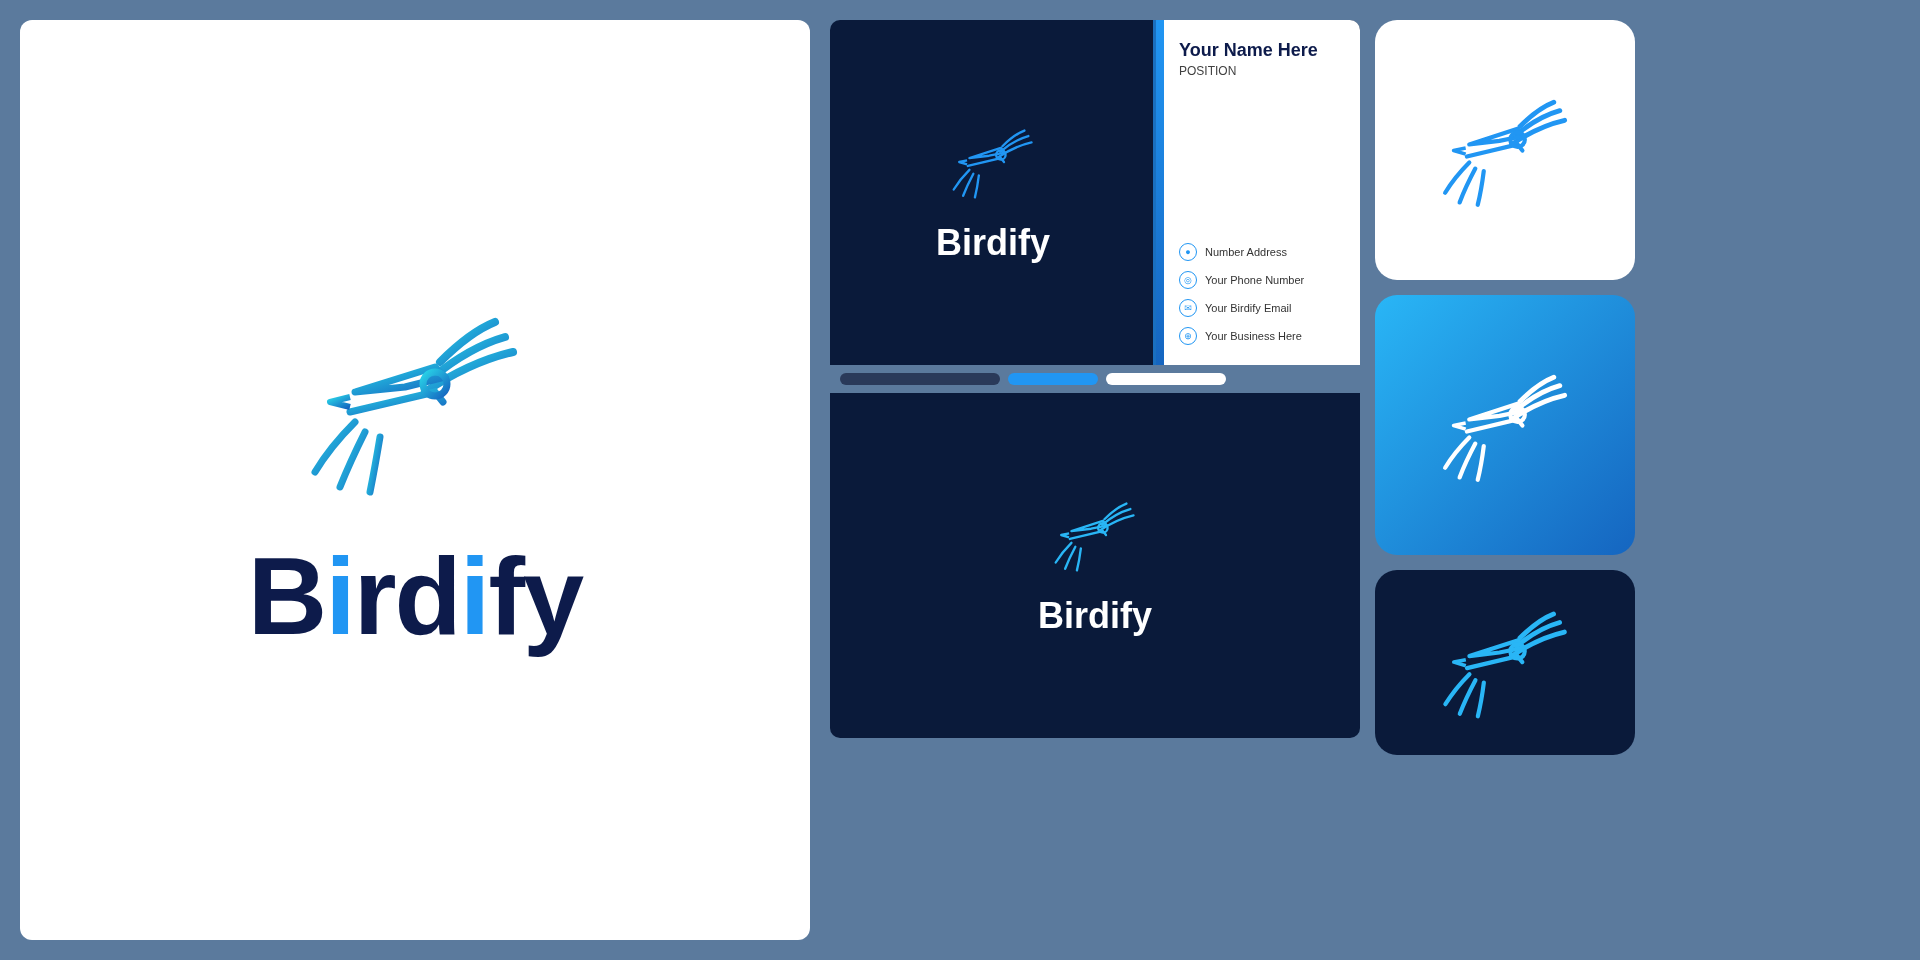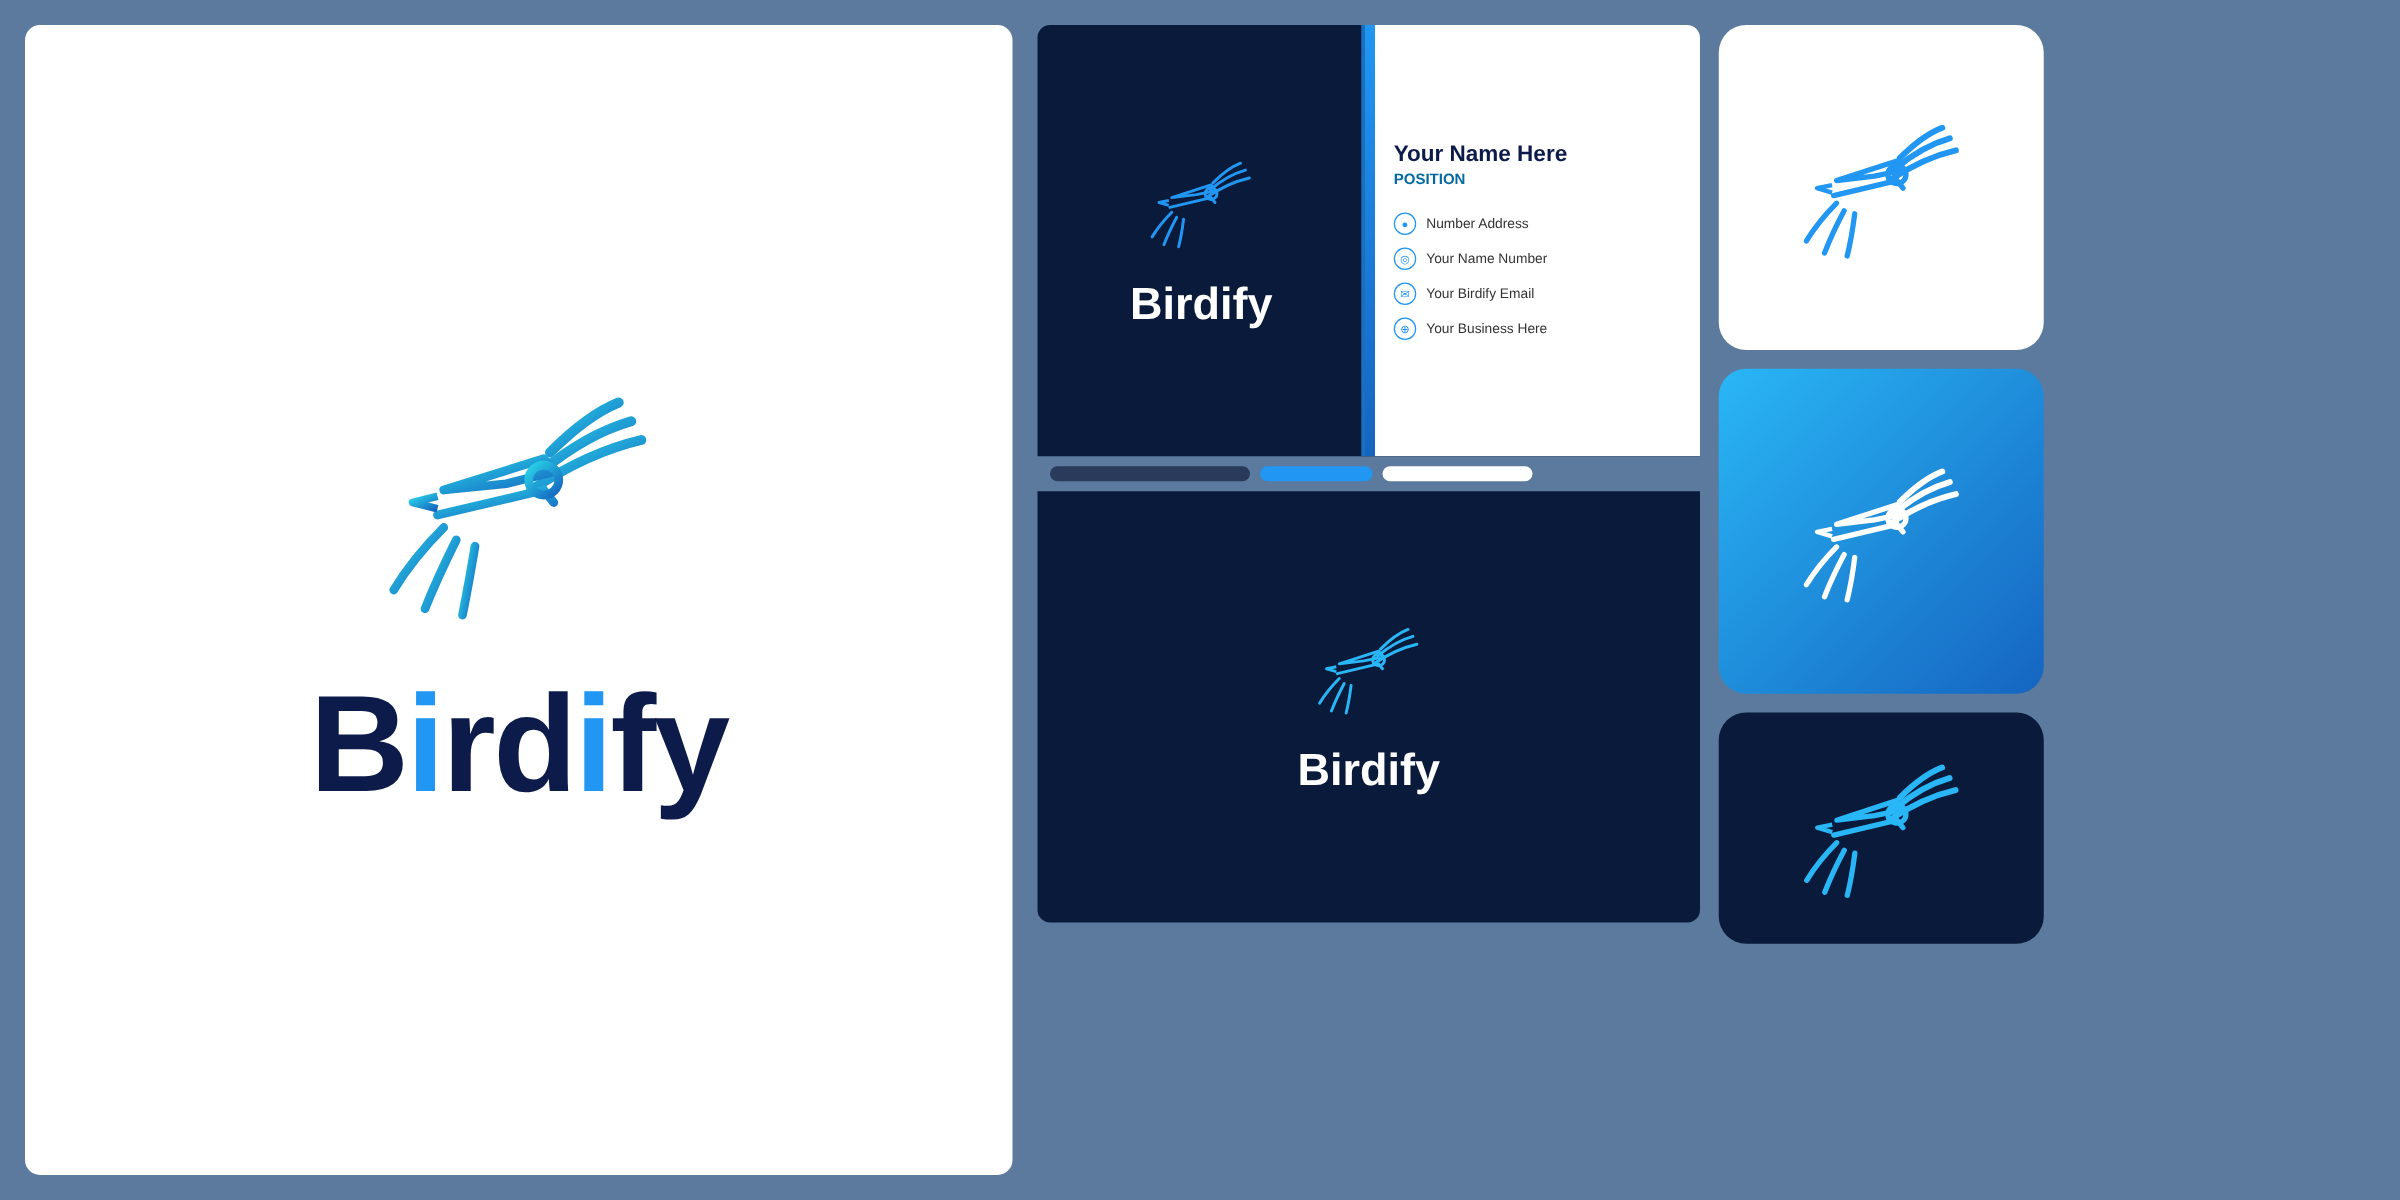--- a/index.html
+++ b/index.html
@@ -97,43 +97,43 @@
       content: '';
       position: absolute;
       top: 0;
       left: -3px;
       width: 3px;
       height: 100%;
       background: #1a6fbf;
     }
 
     .card-right-white {
-      width: 260px;
+      width: 196px;
       background: white;
       display: flex;
       flex-direction: column;
       padding: 20px 15px;
-      justify-content: center;
+      justify-content: space-between;
     }
 
     .card-name-block {
       margin-bottom: 20px;
     }
 
     .card-person-name {
       font-size: 18px;
       font-weight: 700;
       color: #0d1b4b;
       line-height: 1.2;
     }
 
     .card-position {
       font-size: 12px;
-      color: #0369a1;
-      font-weight: 700;
+      color: #404040;
+      font-weight: 400;
       margin-top: 2px;
     }
 
     .card-info-list {
       list-style: none;
       display: flex;
       flex-direction: column;
       gap: 10px;
     }
 
@@ -320,21 +320,21 @@
         <div class="card-person-name">Your Name Here</div>
         <div class="card-position">POSITION</div>
       </div>
       <ul class="card-info-list">
         <li class="card-info-item">
           <div class="info-icon">●</div>
           <span>Number Address</span>
         </li>
         <li class="card-info-item">
           <div class="info-icon">◎</div>
-          <span>Your Name Number</span>
+          <span>Your Phone Number</span>
         </li>
         <li class="card-info-item">
           <div class="info-icon">✉</div>
           <span>Your Birdify Email</span>
         </li>
         <li class="card-info-item">
           <div class="info-icon">⊕</div>
           <span>Your Business Here</span>
         </li>
       </ul>

